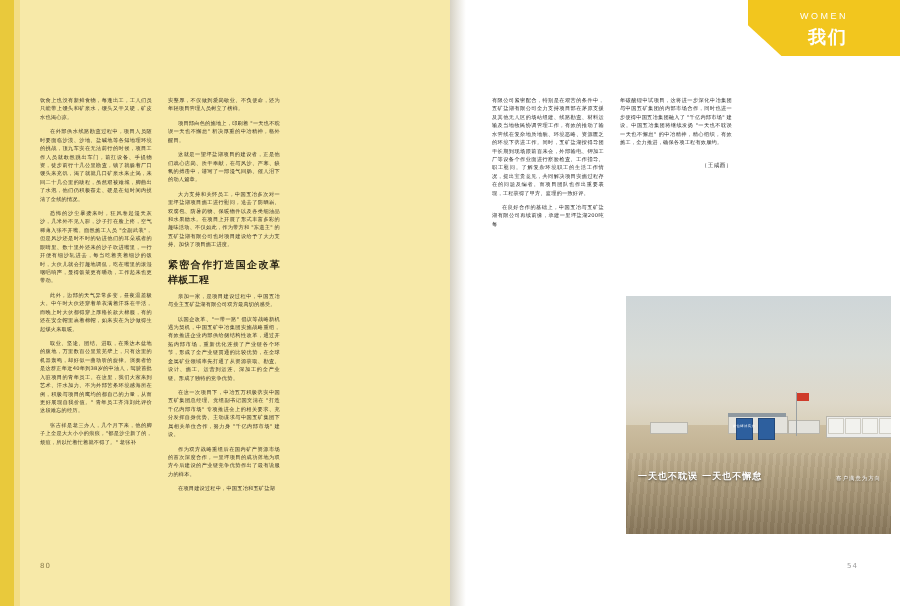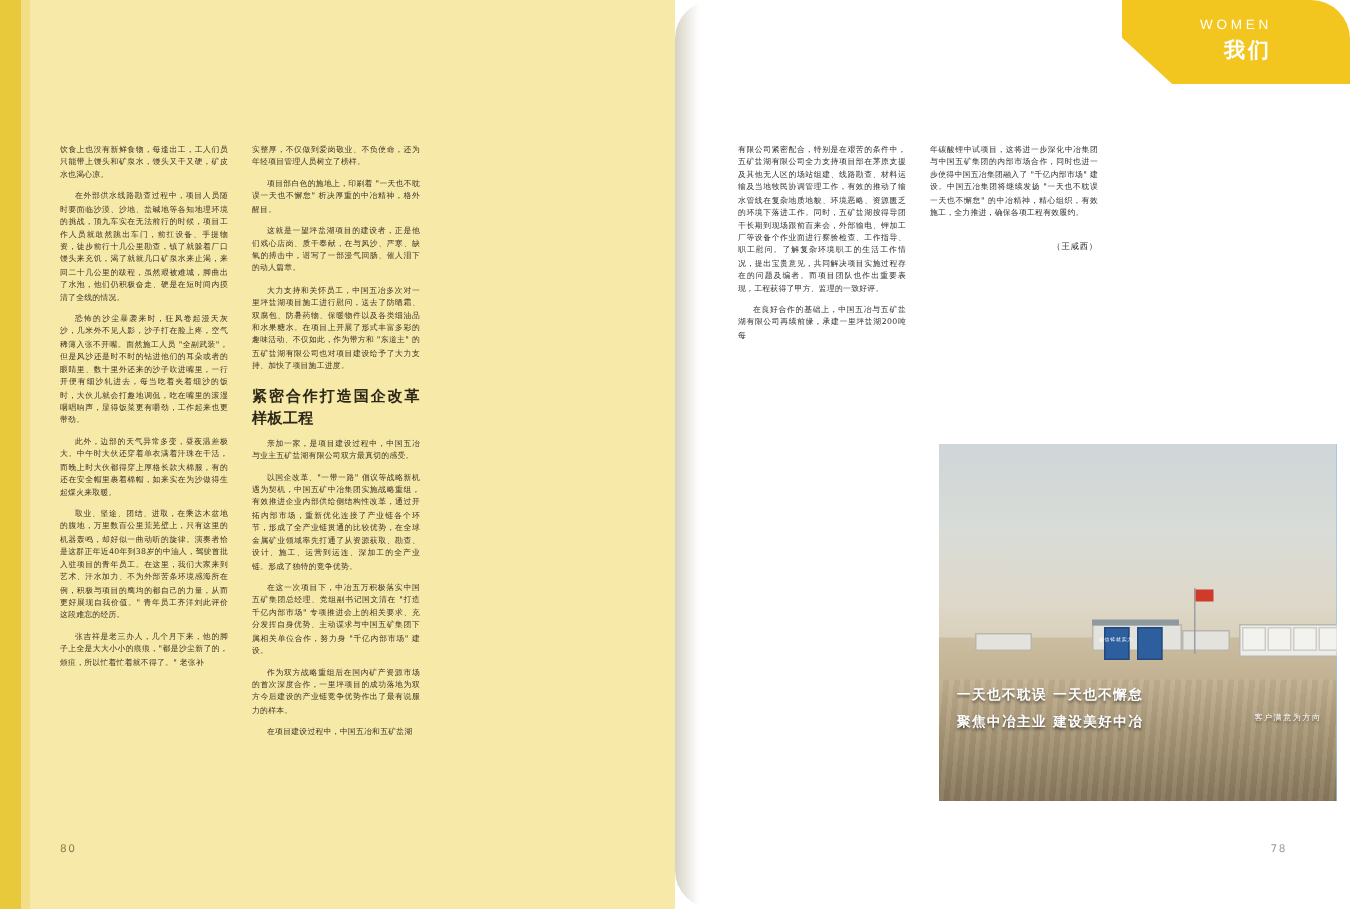--- a/index.html
+++ b/index.html
@@ -76,21 +76,20 @@
     letter-spacing: 1px;
   }
 
   
   .page-right {
     position: relative;
     width: 450px;
     height: 606px;
     background: #ffffff;
     overflow: hidden;
-    border-radius: 26px;
   }
   .gutter-shadow {
     position: absolute;
     left: 0; top: 0;
     width: 16px; height: 606px;
     background: linear-gradient(to right, rgba(120,105,60,0.30), rgba(255,255,255,0));
     pointer-events: none;
   }
   
   .banner {
@@ -108,21 +107,21 @@
     top: 11px;
     font-size: 9px;
     letter-spacing: 2.5px;
     color: #ffffff;
     font-family: "Liberation Sans", sans-serif;
   }
   .banner-cn {
     position: absolute;
     right: 52px;
     top: 25px;
-    font-size: 14px;
+    font-size: 18px;
     letter-spacing: 2px;
     color: #ffffff;
     font-weight: bold;
   }
   .right-body {
     position: absolute;
     left: 42px;
     top: 96px;
     width: 368px;
     display: flex;
@@ -305,21 +304,20 @@
 
       <div class="bld" style="left:110px; top:122px; width:15px; height:20px; background:#2d5f9e; border-color:#24497a;"></div>
       <div class="bld" style="left:132px; top:122px; width:15px; height:20px; background:#2d5f9e; border-color:#24497a;"></div>
       <div class="panel-label" style="left:105px; top:128px;">诚信铸就实力</div>
 
       <div class="flagpole" style="left:170px; top:96px; height:44px;"></div>
       <div class="flag" style="left:171px; top:97px; width:12px; height:8px;"></div>
 
       <div class="photo-caption">
         <div class="cap-line1">一天也不耽误    一天也不懈怠</div>
-        <div class="cap-line2">聚焦中冶主业   建设美好中冶</div>
       </div>
       <div class="photo-right-label">客户满意为方向</div>
     </div>
 
-    <div class="folio-right">78</div>
+    <div class="folio-right">54</div>
   </div>
 
 </div>
 
 </body></html>

